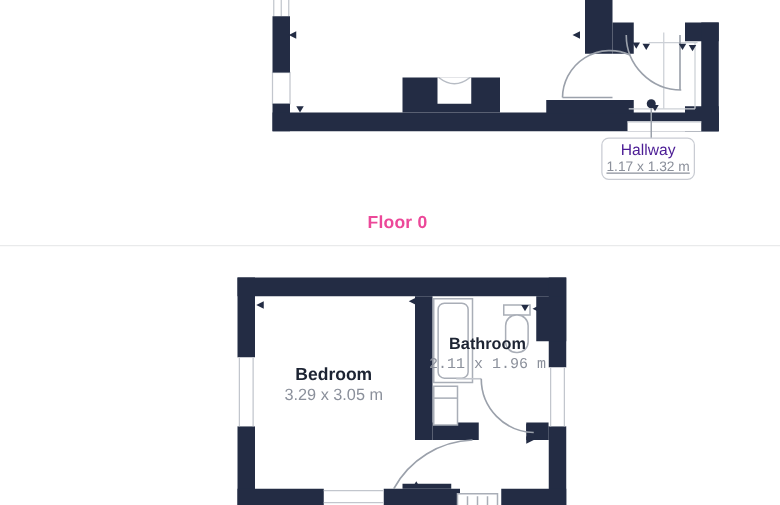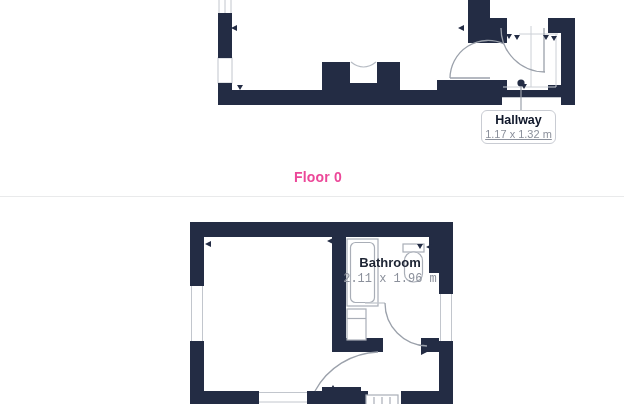--- a/index.html
+++ b/index.html
@@ -14,30 +14,30 @@
   }
   .section-divider{
     position:absolute;left:0;top:196px;width:624px;height:1px;background:#e9eaeb;
   }
   .room-label{position:absolute;text-align:center;line-height:1.15;}
   .room-label .room-name{font-weight:700;color:#1d2433;}
   .room-label .room-dims{color:#8b909b;margin-top:2px;}
   .room-label.bedroom{left:187px;top:291px;width:160px;}
   .room-label.bedroom .room-name{font-size:14px;}
   .room-label.bedroom .room-dims{font-size:13px;}
-  .room-label.bathroom{left:330px;top:256px;width:120px;}
+  .room-label.bathroom{left:330px;top:268px;width:120px;}
   .room-label.bathroom .room-name{font-size:13px;}
   .room-label.bathroom .room-dims{font-size:12px;font-family:Liberation Mono, monospace;}
   .callout-box{
     position:absolute;left:481px;top:110px;width:75px;height:34px;
     background:#ffffff;border:1.5px solid #c9ccd3;border-radius:6px;
     display:flex;flex-direction:column;align-items:center;justify-content:center;
     text-align:center;line-height:1.1;box-sizing:border-box;
   }
-  .callout-box .room-name{font-weight:700;color:#0f172a;font-size:12.5px;}
+  .callout-box .room-name{font-weight:400;color:#4c1d95;font-size:12.5px;}
   .callout-box .room-dims{color:#8b909b;font-size:11px;margin-top:1px;text-decoration:underline;}
 </style>
 </head>
 <body>
 
 <div class="canvas">
 
   <svg class="plan-svg" viewBox="0 0 624 404">
 
     <g>
@@ -172,19 +172,23 @@
   </svg>
 
   <div class="callout-box">
     <div class="room-name">Hallway</div>
     <div class="room-dims">1.17 x 1.32 m</div>
   </div>
 
   <div class="floor-title">Floor 0</div>
   <div class="section-divider"></div>
 
+  <div class="room-label bedroom">
+    <div class="room-name">Bedroom</div>
+    <div class="room-dims">3.29 x 3.05 m</div>
+  </div>
 
   <div class="room-label bathroom">
     <div class="room-name">Bathroom</div>
     <div class="room-dims">2.11 x 1.96 m</div>
   </div>
 
 </div>
 
 </body></html>

